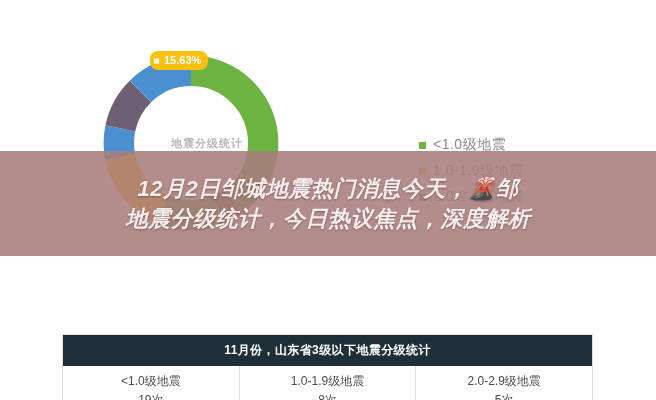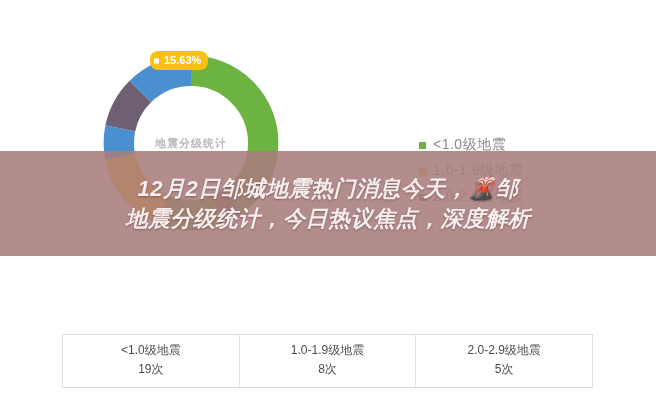--- a/index.html
+++ b/index.html
@@ -9,21 +9,21 @@
     font-family:"Liberation Sans","DejaVu Sans",sans-serif;
     position:relative;
   }
   #stage{position:absolute;inset:0;width:656px;height:400px;background:#fff;overflow:hidden;}
 
   
   .chart-area{position:absolute;left:0;top:0;width:656px;height:330px;}
   .donut-wrap{position:absolute;left:96px;top:48px;width:190px;height:190px;}
   .donut-svg{display:block;width:190px;height:190px;}
   .donut-center{
-    position:absolute;left:0;top:0;width:190px;height:190px;
+    position:absolute;left:16px;top:0;width:190px;height:190px;
     display:flex;align-items:center;justify-content:center;
     color:#b9b9b9;font-size:11px;letter-spacing:1px;font-weight:700;
     pointer-events:none;
   }
   
   .callout{
     position:absolute;left:150px;top:51px;
     background:#fac00f;color:#ffffff;
     font-size:11px;font-weight:700;line-height:1;
     padding:4px 7px 4px 14px;border-radius:8px;white-space:nowrap;
@@ -123,20 +123,21 @@
     </div>
   </div>
 
   <div class="overlay-band"></div>
   <div class="overlay-title">
     <span class="ln">12月2日邹城地震热门消息今天，🌋邹</span>
     <span class="ln">地震分级统计，今日热议焦点，深度解析</span>
   </div>
 
   <div class="stat-table">
+    <div class="stat-head">11月份，山东省3级以下地震分级统计</div>
     <div class="stat-body">
       <div class="stat-cell">
         <span class="cat">&lt;1.0级地震</span>
         <span class="cnt">19次</span>
       </div>
       <div class="stat-cell">
         <span class="cat">1.0-1.9级地震</span>
         <span class="cnt">8次</span>
       </div>
       <div class="stat-cell">

